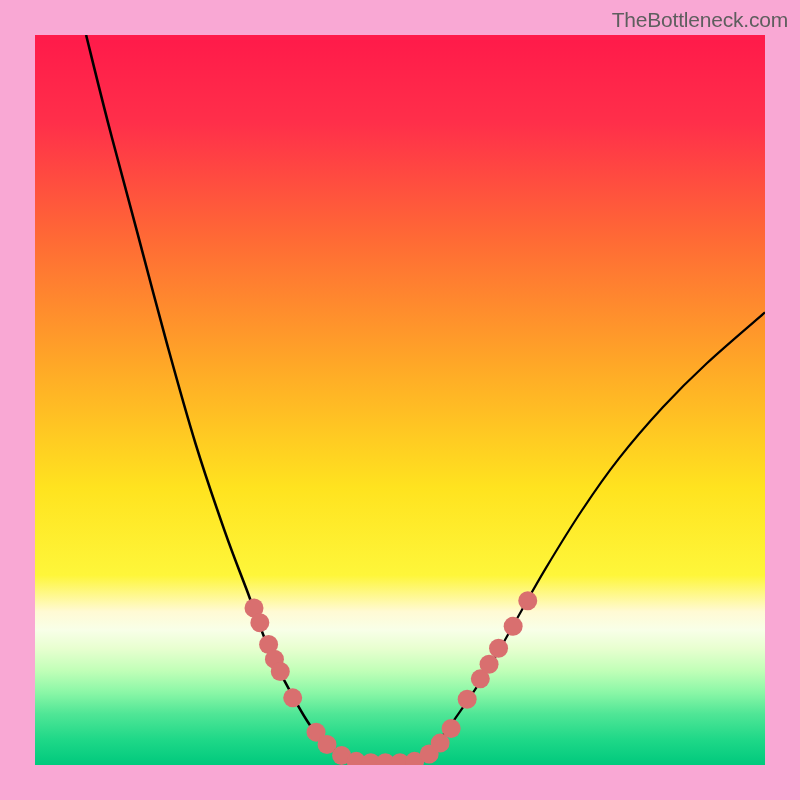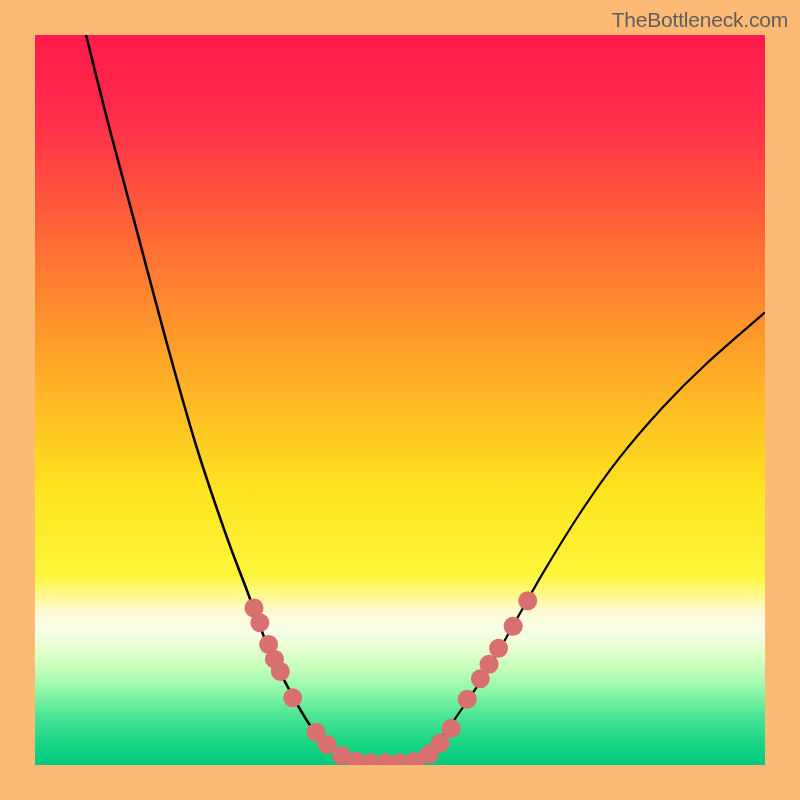--- a/index.html
+++ b/index.html
@@ -10,21 +10,21 @@
     position: relative;
     overflow: hidden;
     font-family: Arial, sans-serif;
   }
   .frame {
     position: absolute;
     top: 0;
     left: 0;
     width: 800px;
     height: 800px;
-    background: #fdba74;
+    background: #f9a8d4;
     text-align: center;
   }
   .plot-area {
     position: absolute;
     top: 35px;
     left: 35px;
     width: 730px;
     height: 730px;
     overflow: hidden;
   }

